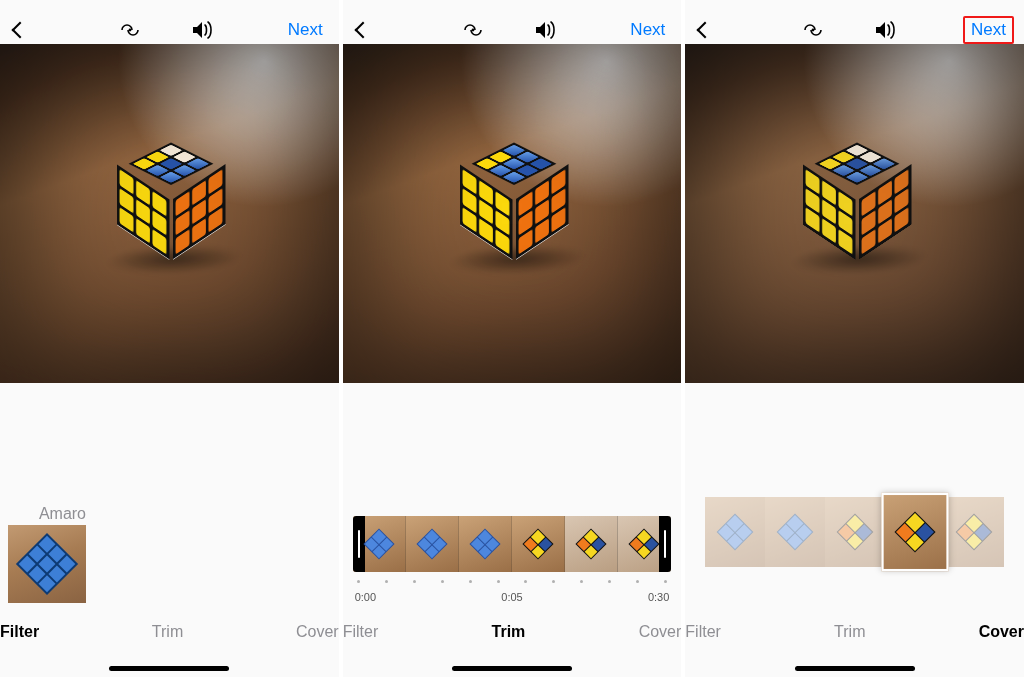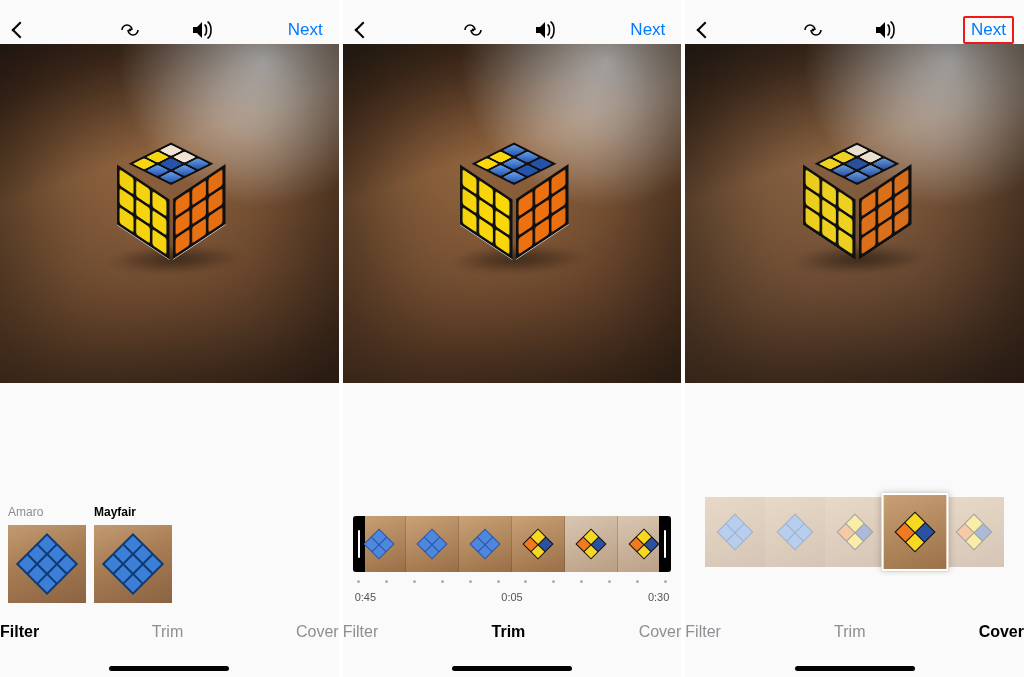--- a/index.html
+++ b/index.html
@@ -141,23 +141,23 @@
     display:flex;
     gap: 8px;
     padding: 0 0 0 8px;
     height: 112px;
     align-items:flex-end;
     overflow:hidden;
   }
   .filters-row .filter-item {
     display:flex;
     flex-direction:column;
-    align-items:flex-start;
+    align-items:flex-end;
     gap: 6px;
-    font-size: 12px;
+    font-size: 16px;
     color: var(--grey-text);
   }
   .filters-row .filter-item.active { color:#000; font-weight:600; }
   .filter-thumb {
     width: 78px;
     height: 78px;
     position:relative;
     display:flex; align-items:center; justify-content:center;
     overflow:hidden;
     background: linear-gradient(160deg, #c29a72 0%, #a77c53 45%, #8a6342 100%);
@@ -377,36 +377,20 @@
             <div></div>
             <div></div>
             <div></div>
             <div></div>
             <div></div>
             <div></div>
             <div></div>
           </div>
       </div>
     </div>
-    <div class="filter-item active">
-      <span class="label-above">Mayfair</span>
-      <div class="filter-thumb">
-        <div class="diamond">
-            <div></div>
-            <div></div>
-            <div></div>
-            <div></div>
-            <div></div>
-            <div></div>
-            <div></div>
-            <div></div>
-            <div></div>
-          </div>
-      </div>
-    </div>
   </div>
 
   <div class="tabbar">
     <div class="tab active">Filter</div>
     <div class="tab">Trim</div>
     <div class="tab">Cover</div>
     <div class="home-indicator"></div>
   </div>
 </div>
 
@@ -538,21 +522,21 @@
       <span class="tick"></span>
         <span class="tick"></span>
         <span class="tick"></span>
         <span class="tick"></span>
       <span class="tick"></span>
         <span class="tick"></span>
         <span class="tick"></span>
         <span class="tick"></span>
     </div>
     <div class="time-labels">
-      <span>0:45</span>
+      <span>0:00</span>
       <span>0:05</span>
       <span>0:30</span>
     </div>
   </div>
 
   <div class="tabbar">
     <div class="tab">Filter</div>
     <div class="tab active">Trim</div>
     <div class="tab">Cover</div>
     <div class="home-indicator"></div>

